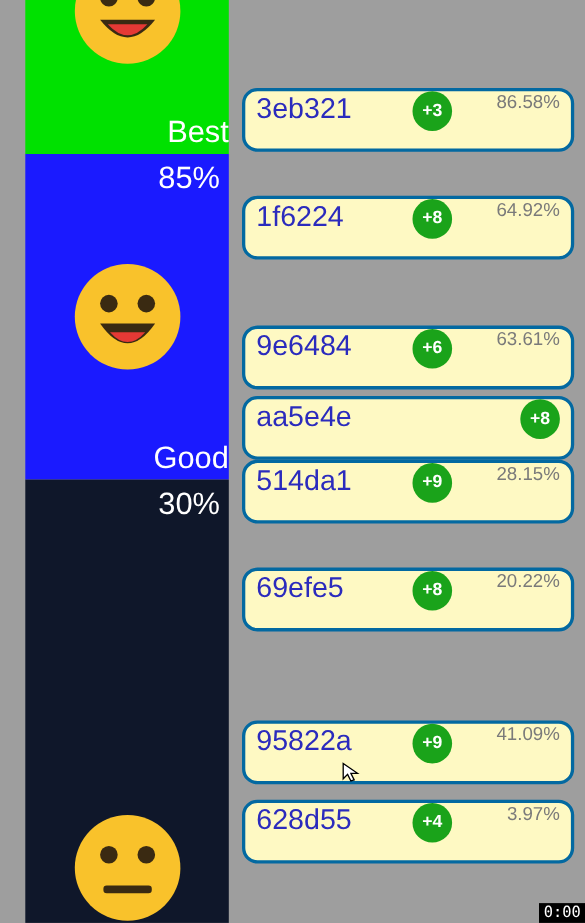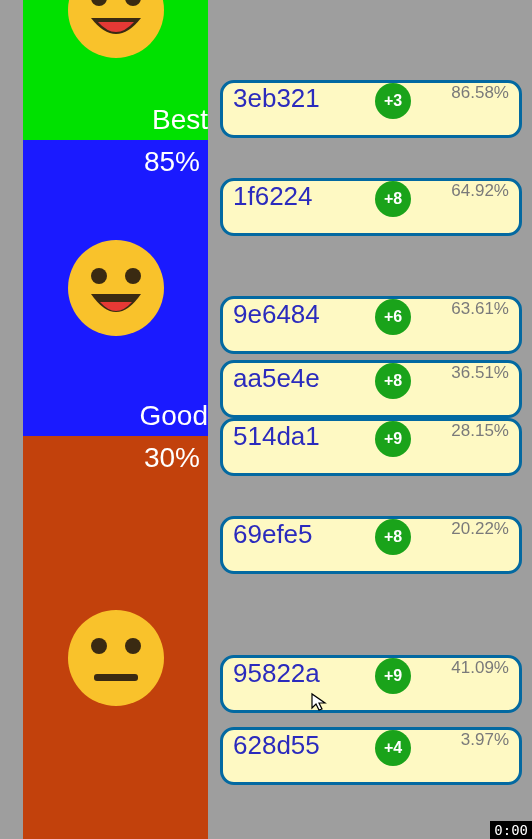--- a/index.html
+++ b/index.html
@@ -25,21 +25,21 @@
     position: relative;
     width: 100%;
     height: 296px;
     display: flex;
     flex-direction: column;
     align-items: center;
     justify-content: center;
   }
   .tier.best { background: #00e100; height: 140px; }
   .tier.good { background: #1a1aff; }
-  .tier.ok   { background: #c2410c; flex: 1; }
+  .tier.ok   { background: #0f172a; flex: 1; justify-content: flex-end; }
   .tier .pct {
     position: absolute;
     top: 6px;
     right: 8px;
     color: #fff;
     font-size: 28px;
   }
   .tier .label {
     position: absolute;
     bottom: 4px;
@@ -175,21 +175,20 @@
     <div class="card tight" style="margin-bottom:6px">
       <span class="id">9e6484</span>
       <span class="badge">+6</span>
       <span class="pv">63.61%</span>
     </div>
 
 
     <div class="card tight" style="">
       <span class="id">aa5e4e</span>
       <span class="badge">+8</span>
-      <span class="pv">36.51%</span>
     </div>
 
     <div class="card">
       <span class="id">514da1</span>
       <span class="badge">+9</span>
       <span class="pv">28.15%</span>
     </div>
 
     <div class="card" style="margin-bottom:81px">
       <span class="id">69efe5</span>

